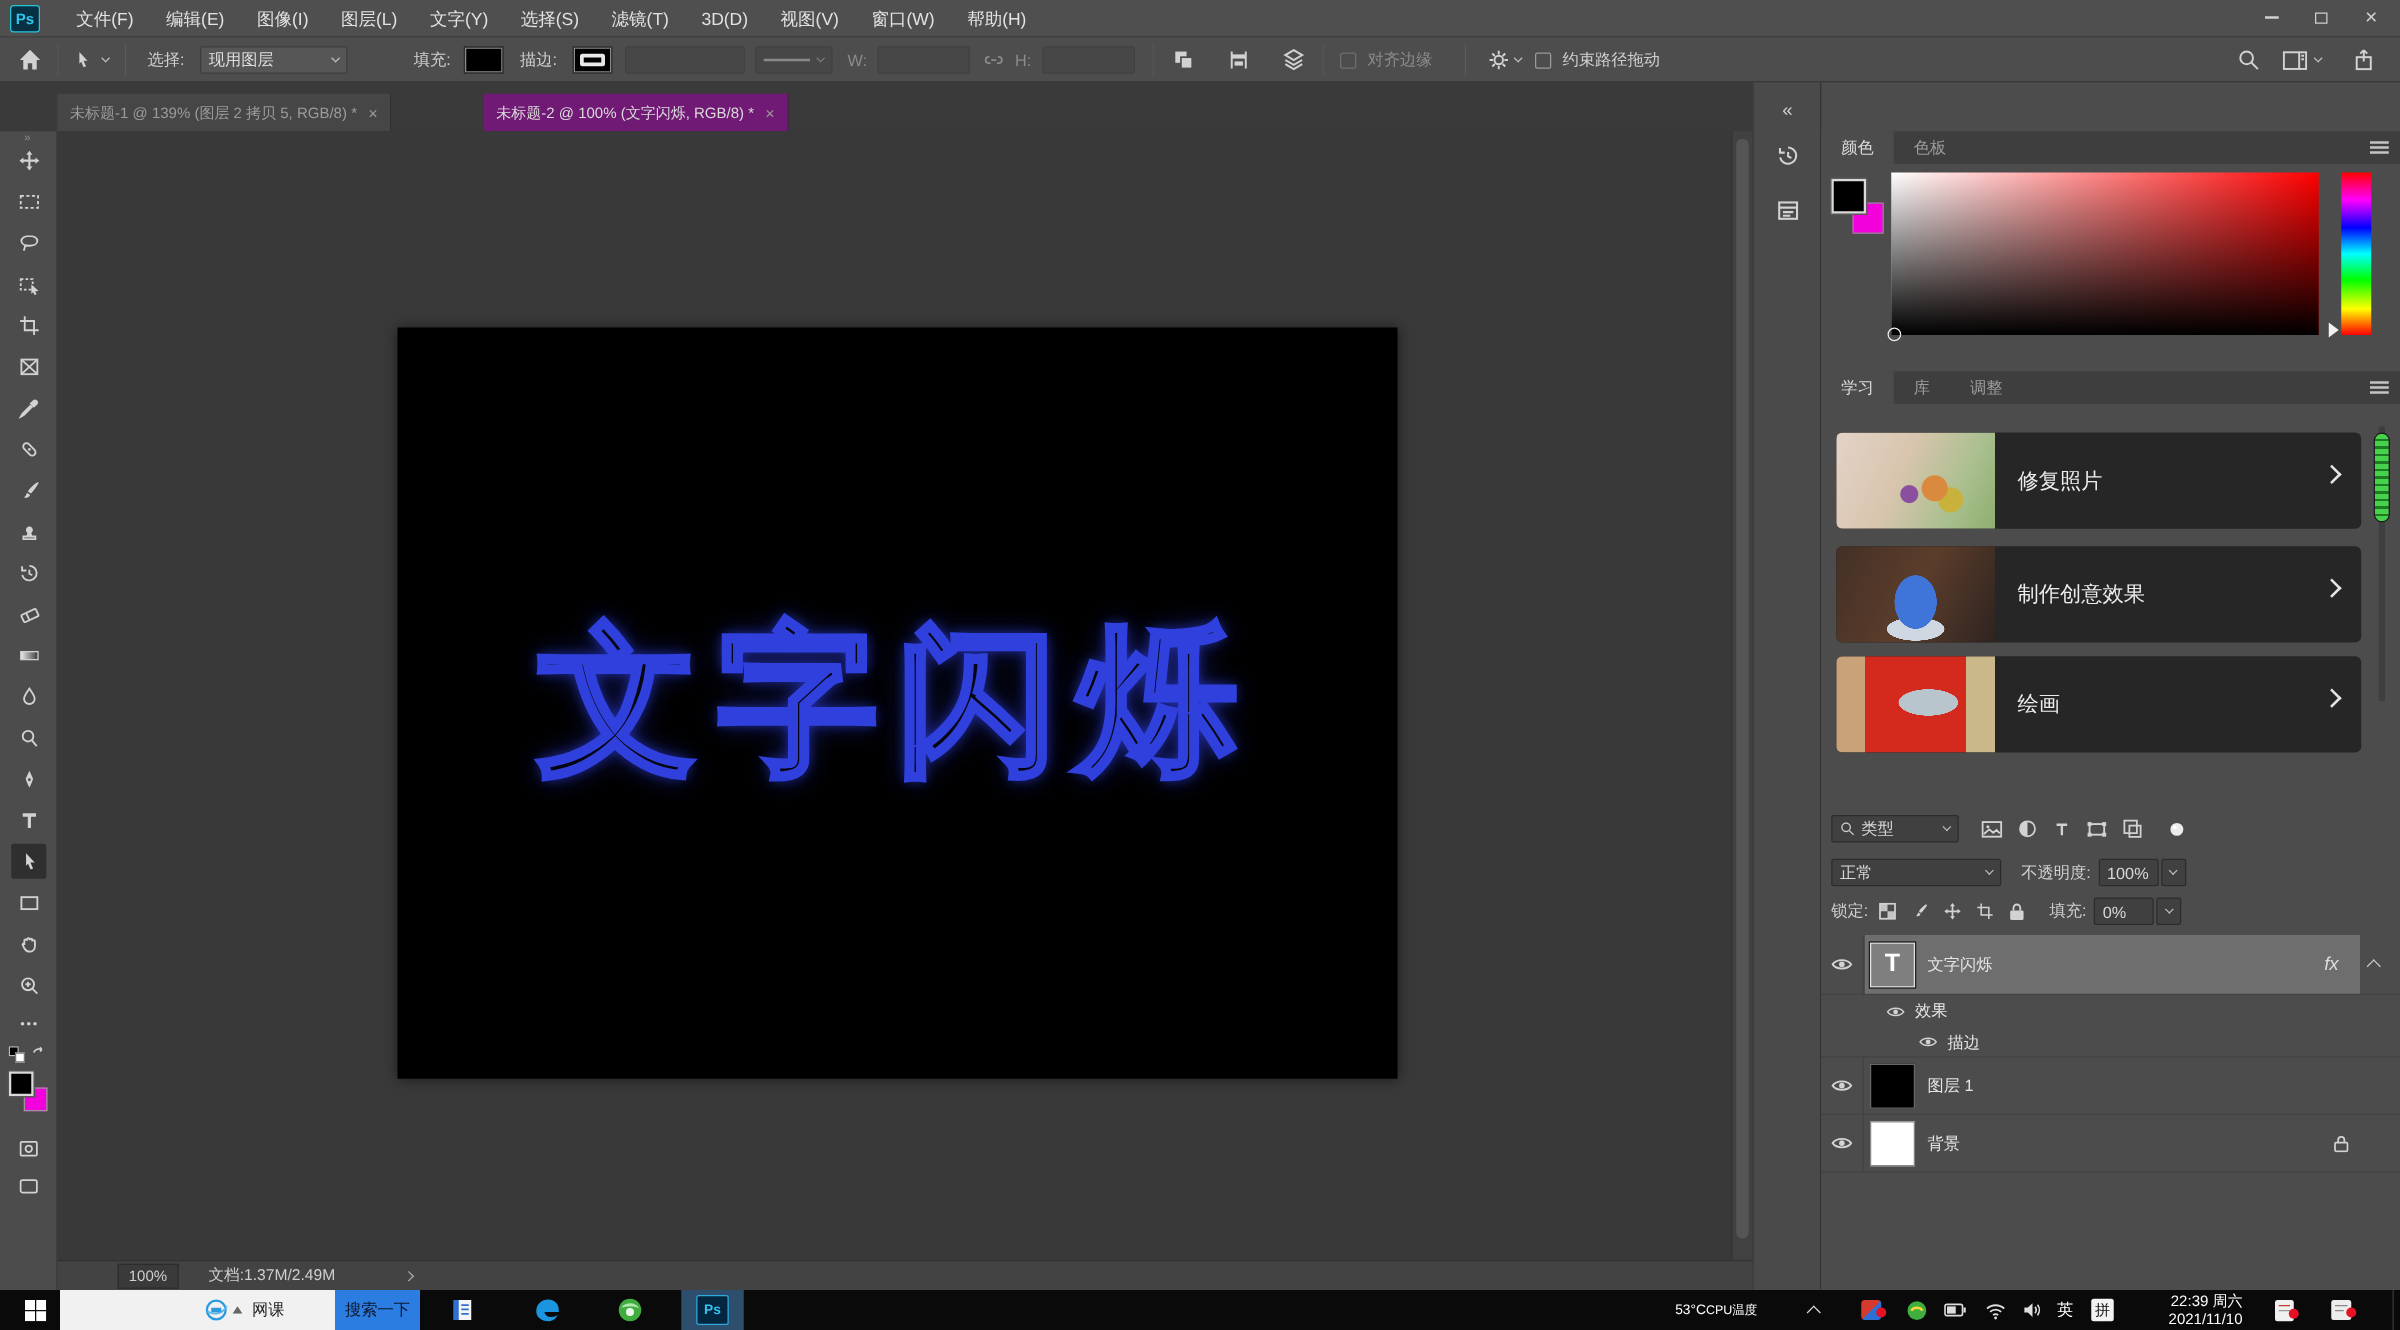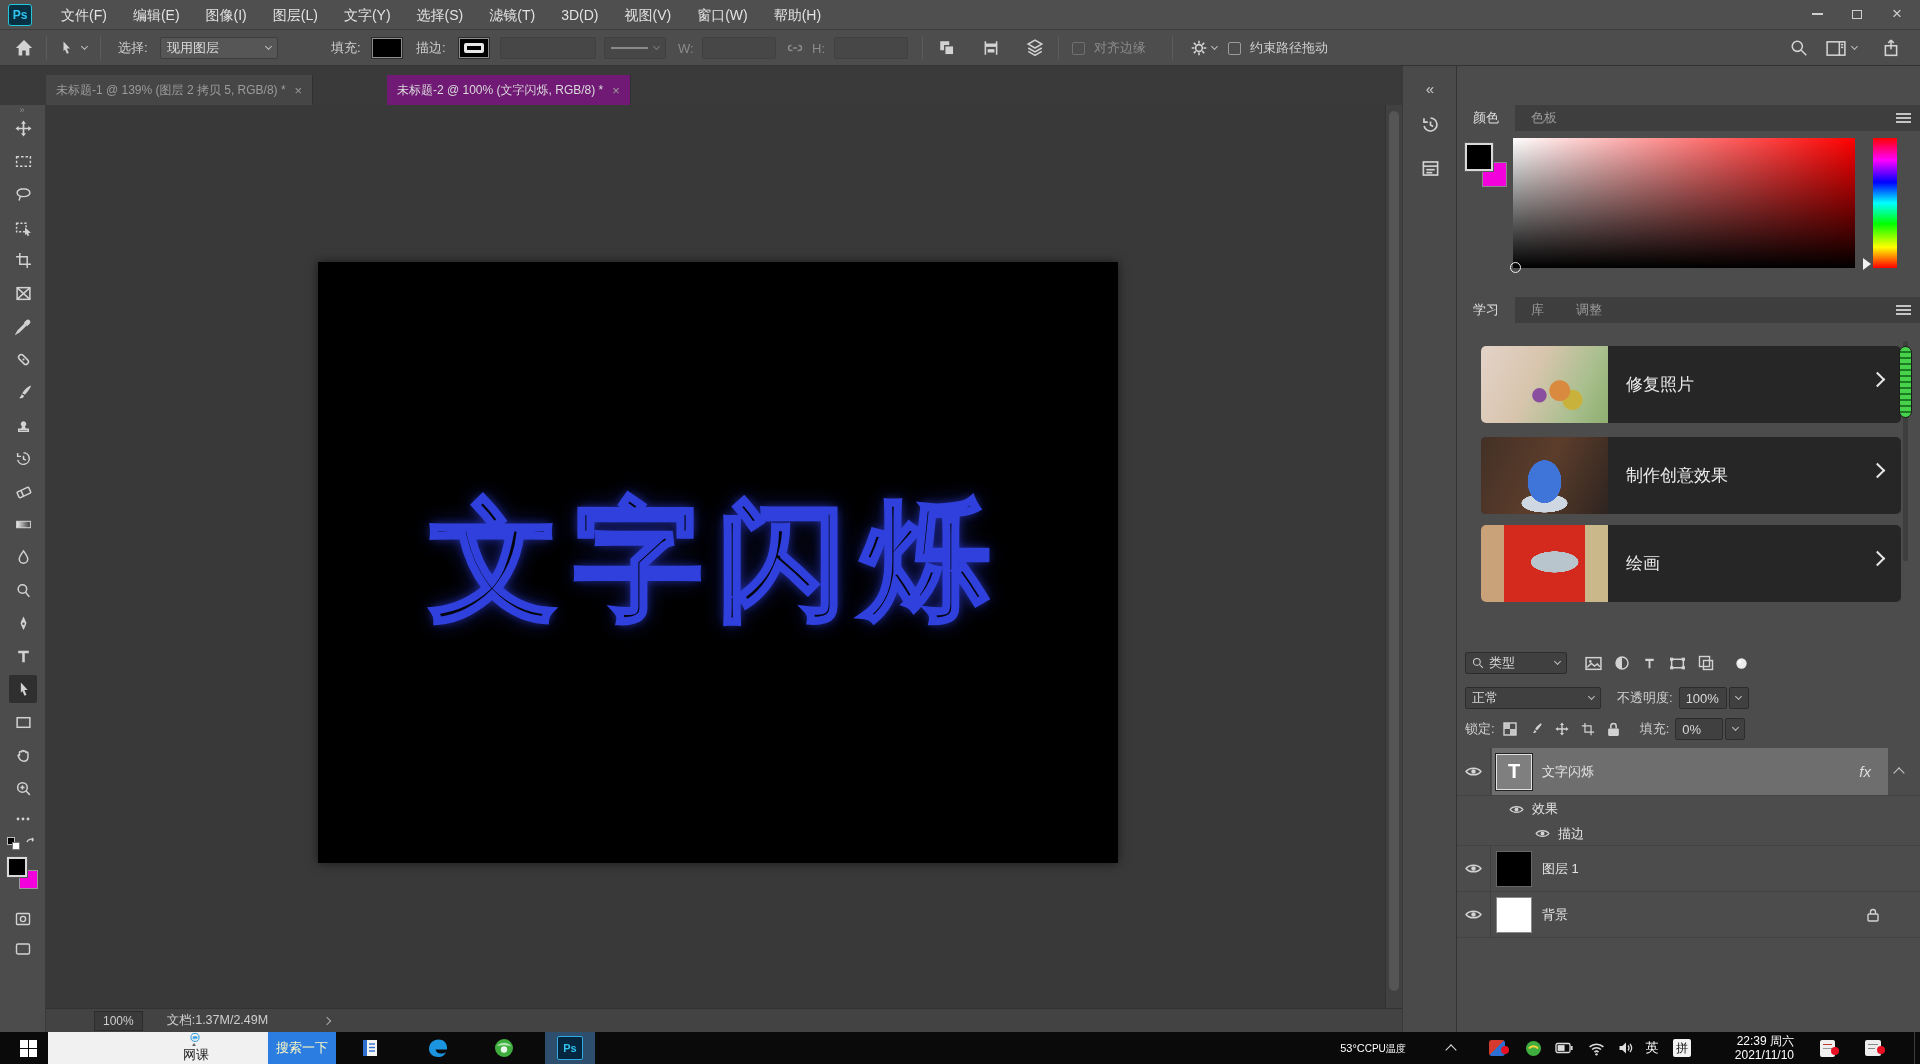--- a/index.html
+++ b/index.html
@@ -74,21 +74,21 @@
     background:linear-gradient(to bottom,rgba(0,0,0,0),#000),linear-gradient(to right,#fff,#f00);}
   .satring{position:absolute;left:-3px;bottom:-5px;width:11px;height:11px;border:1.5px solid #eee;border-radius:50%;}
   .huestrip{position:absolute;left:416px;top:33px;width:24px;height:130px;
     background:linear-gradient(to bottom,#f00 0%,#f0f 17%,#00f 34%,#0ff 50%,#0f0 66%,#ff0 84%,#f00 100%);}
   .huearrow{position:absolute;left:406px;top:153px;width:0;height:0;border-top:6px solid transparent;border-bottom:6px solid transparent;border-left:8px solid #f2f2f2;}
   .cswatches{position:absolute;left:8px;top:38px;width:46px;height:46px;}
   .cfg{position:absolute;left:0;top:0;width:28px;height:28px;background:#000;border:2px solid #d9d9d9;outline:1px solid #5a5a5a;z-index:2;}
   .cbg{position:absolute;left:17px;top:19px;width:25px;height:25px;background:#f201dd;border:1px solid #8a8a8a;}
 
   
-  .card{position:absolute;left:12px;width:420px;height:77px;background:#262627;border-radius:5px;display:flex;align-items:center;margin-left:12px;}
+  .card{position:absolute;left:12px;width:420px;height:77px;background:#262627;border-radius:5px;display:flex;align-items:center;}
   .cthumb{width:127px;height:77px;border-radius:5px 0 0 5px;flex:0 0 127px;}
   .ctitle{font-size:17px;color:#ececec;margin-left:18px;}
   .ccarrow{position:absolute;right:18px;top:28px;width:11px;height:11px;border-top:2px solid #e6e6e6;border-right:2px solid #e6e6e6;transform:rotate(45deg);}
   .th1{background:
       radial-gradient(circle at 62% 58%,#d98a3f 0 11%,rgba(0,0,0,0) 12%),
       radial-gradient(circle at 46% 64%,#8a4f9f 0 8%,rgba(0,0,0,0) 9%),
       radial-gradient(circle at 72% 70%,#c8b23c 0 9%,rgba(0,0,0,0) 10%),
       linear-gradient(115deg,#e3d3c8,#d9c5ae 40%,#a9bf8e 75%,#8fae6f);}
   .th2{background:
       radial-gradient(ellipse 22% 46% at 50% 58%,#3f74d8 0 60%,rgba(0,0,0,0) 61%),
@@ -120,23 +120,23 @@
 
   
   .statusbar{left:46px;top:1008px;width:1356px;height:24px;background:#434344;border-top:1px solid #323232;display:flex;align-items:center;}
   .zoombox{margin-left:48px;background:#3a3a3b;border:1px solid #2c2c2c;padding:2px 8px;color:#cfcfcf;font-size:12px;}
   .docinfo{margin-left:24px;color:#cfcfcf;font-size:12.5px;}
   .stchev{margin-left:56px;width:6px;height:6px;border-top:1.5px solid #aaa;border-right:1.5px solid #aaa;transform:rotate(45deg);}
 
   
   .taskbar{left:0;top:1032px;width:1920px;height:32px;background:#0a0a0a;display:flex;align-items:center;color:#fff;}
   .tbi{position:absolute;top:0;height:32px;display:flex;align-items:center;justify-content:center;}
-  .searchbar{left:48px;width:288px;height:32px;background:#f1f1f1;display:flex;align-items:center;flex-direction:column;}
+  .searchbar{left:48px;width:288px;height:32px;background:#f1f1f1;display:flex;align-items:center;}
   .searchtxt{color:#222;font-size:13px;margin-left:8px;}
-  .searchbtn{position:absolute;right:0;top:0;height:32px;width:68px;background:#2b7de1;color:#fef9c3;font-size:13px;display:flex;align-items:center;justify-content:center;}
+  .searchbtn{position:absolute;right:0;top:0;height:32px;width:68px;background:#2b7de1;color:#0f172a;font-size:13px;display:flex;align-items:center;justify-content:center;}
   .pstile{left:545px;width:50px;height:32px;background:#2e4e6d;}
   .pstile .inner{width:26px;height:24px;background:#05263f;border:1px solid #2fa9e0;border-radius:2px;color:#31c5f0;font-size:11px;font-weight:bold;display:flex;align-items:center;justify-content:center;}
   .traytxt{font-size:11px;line-height:13px;text-align:center;}
   .imebox{width:18px;height:18px;background:#f2f2f2;color:#111;font-size:12px;display:flex;align-items:center;justify-content:center;border-radius:2px;}
   .clock{font-size:12px;line-height:14px;text-align:right;}
   .badge{position:absolute;right:-4px;bottom:2px;width:8px;height:8px;background:#e81123;border-radius:50%;}
 </style>
 </head>
 <body>
 

